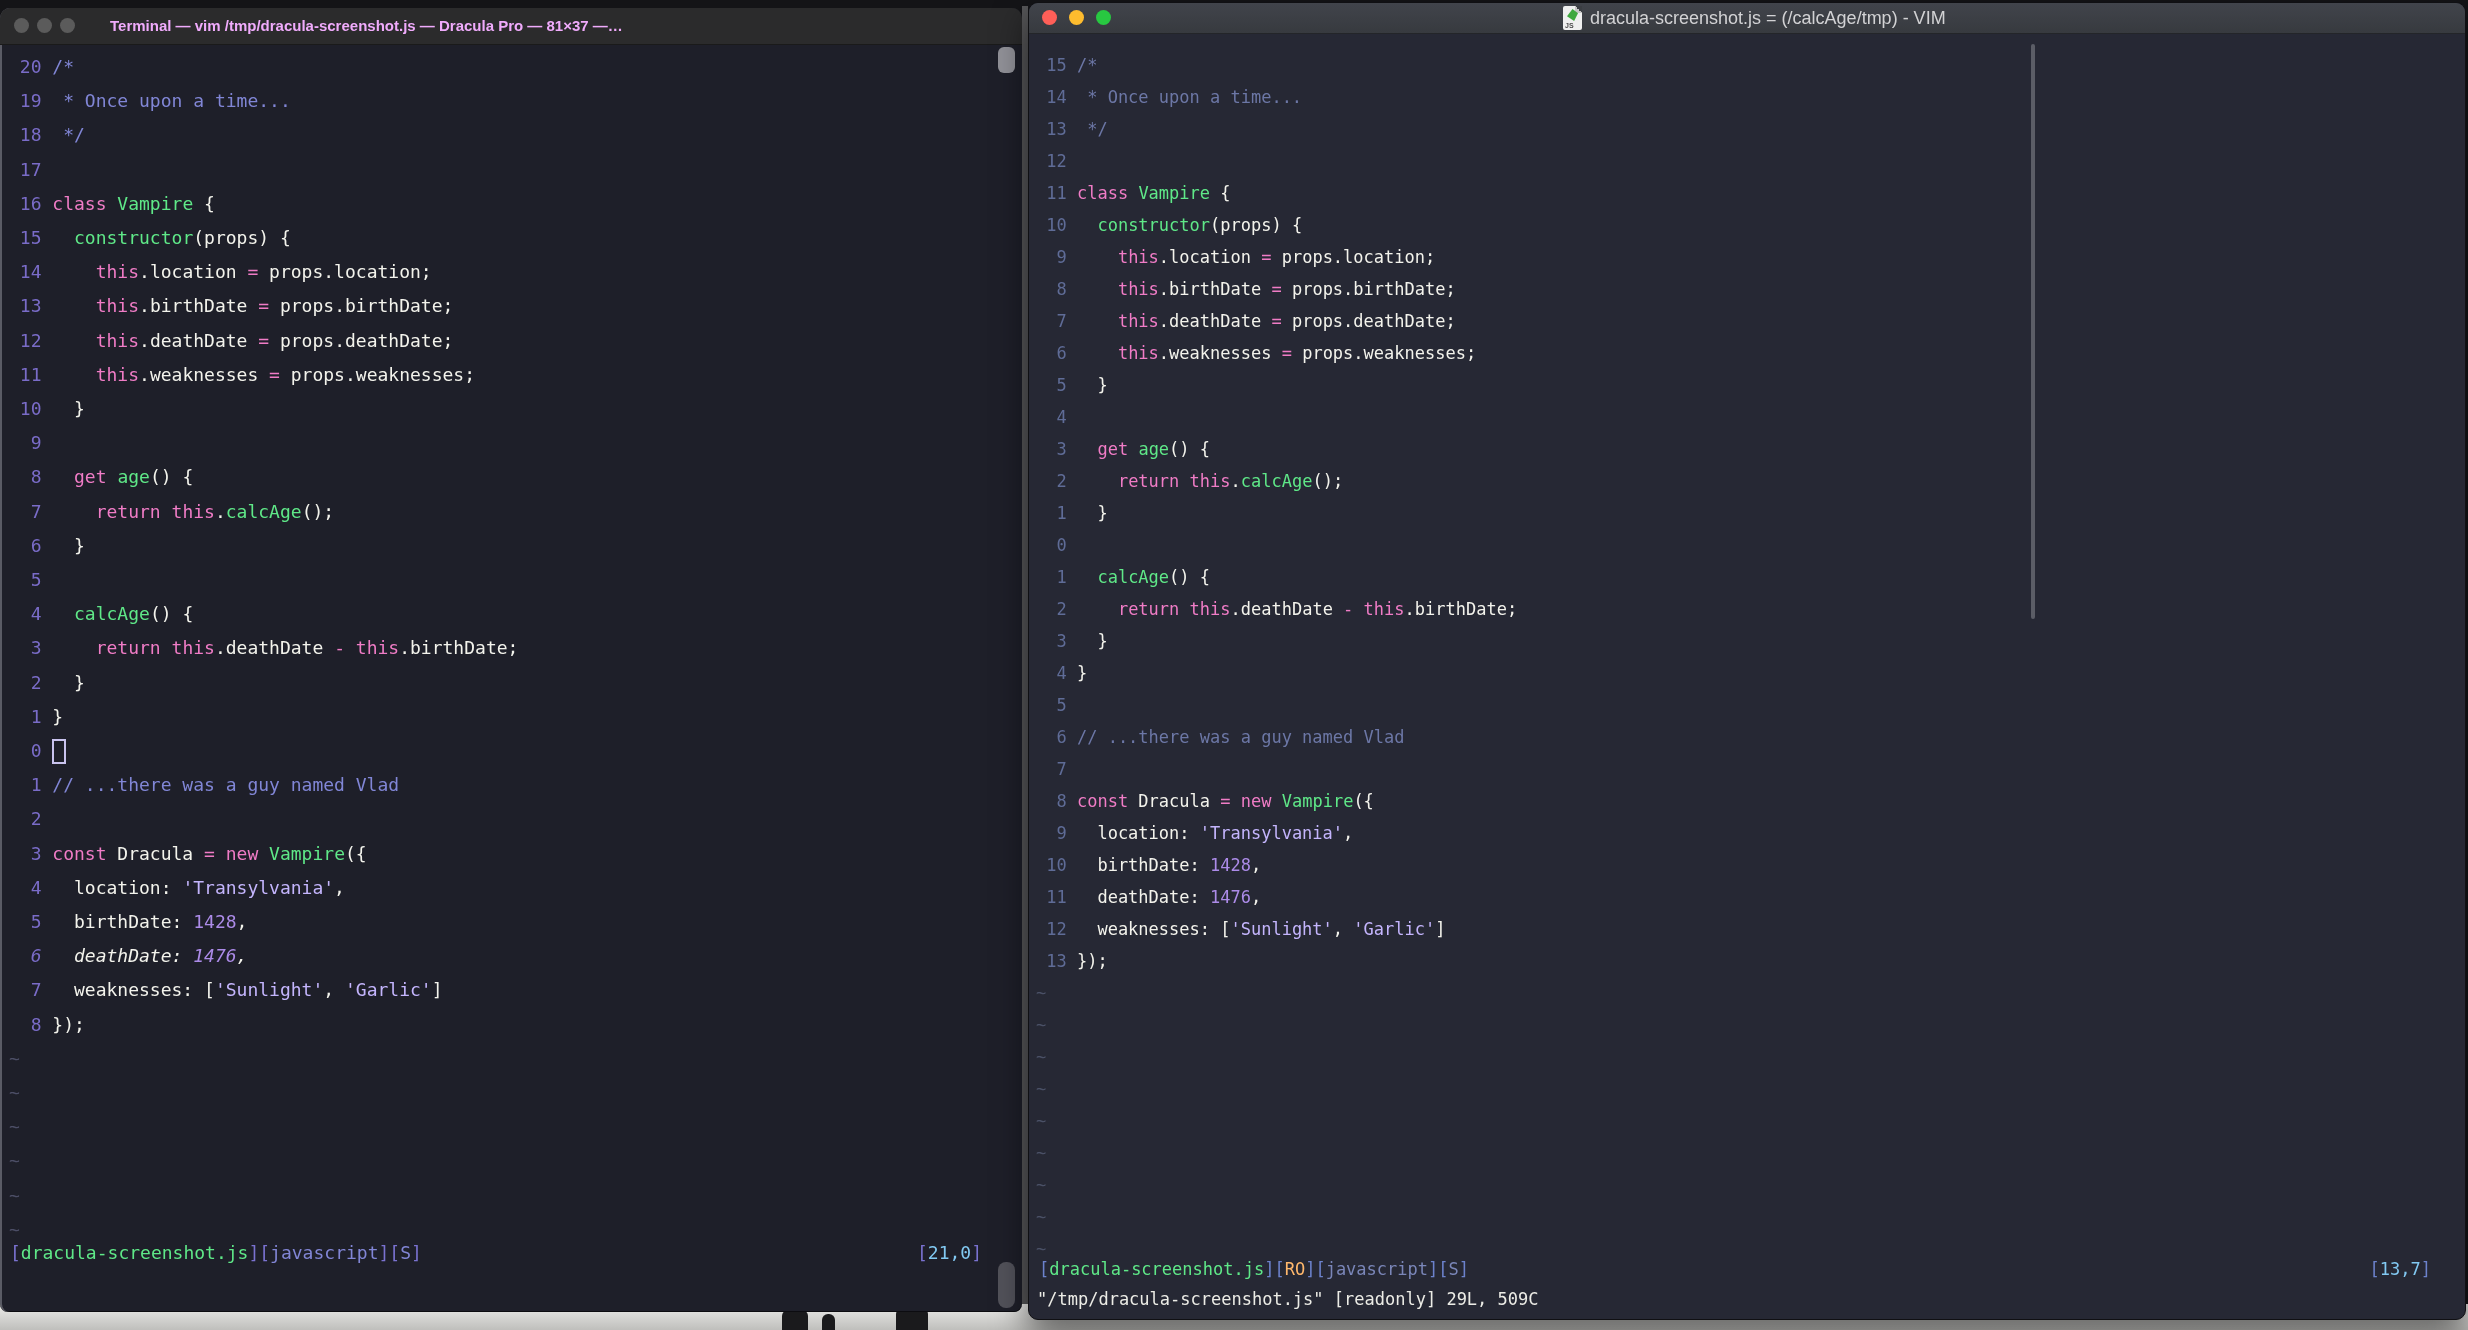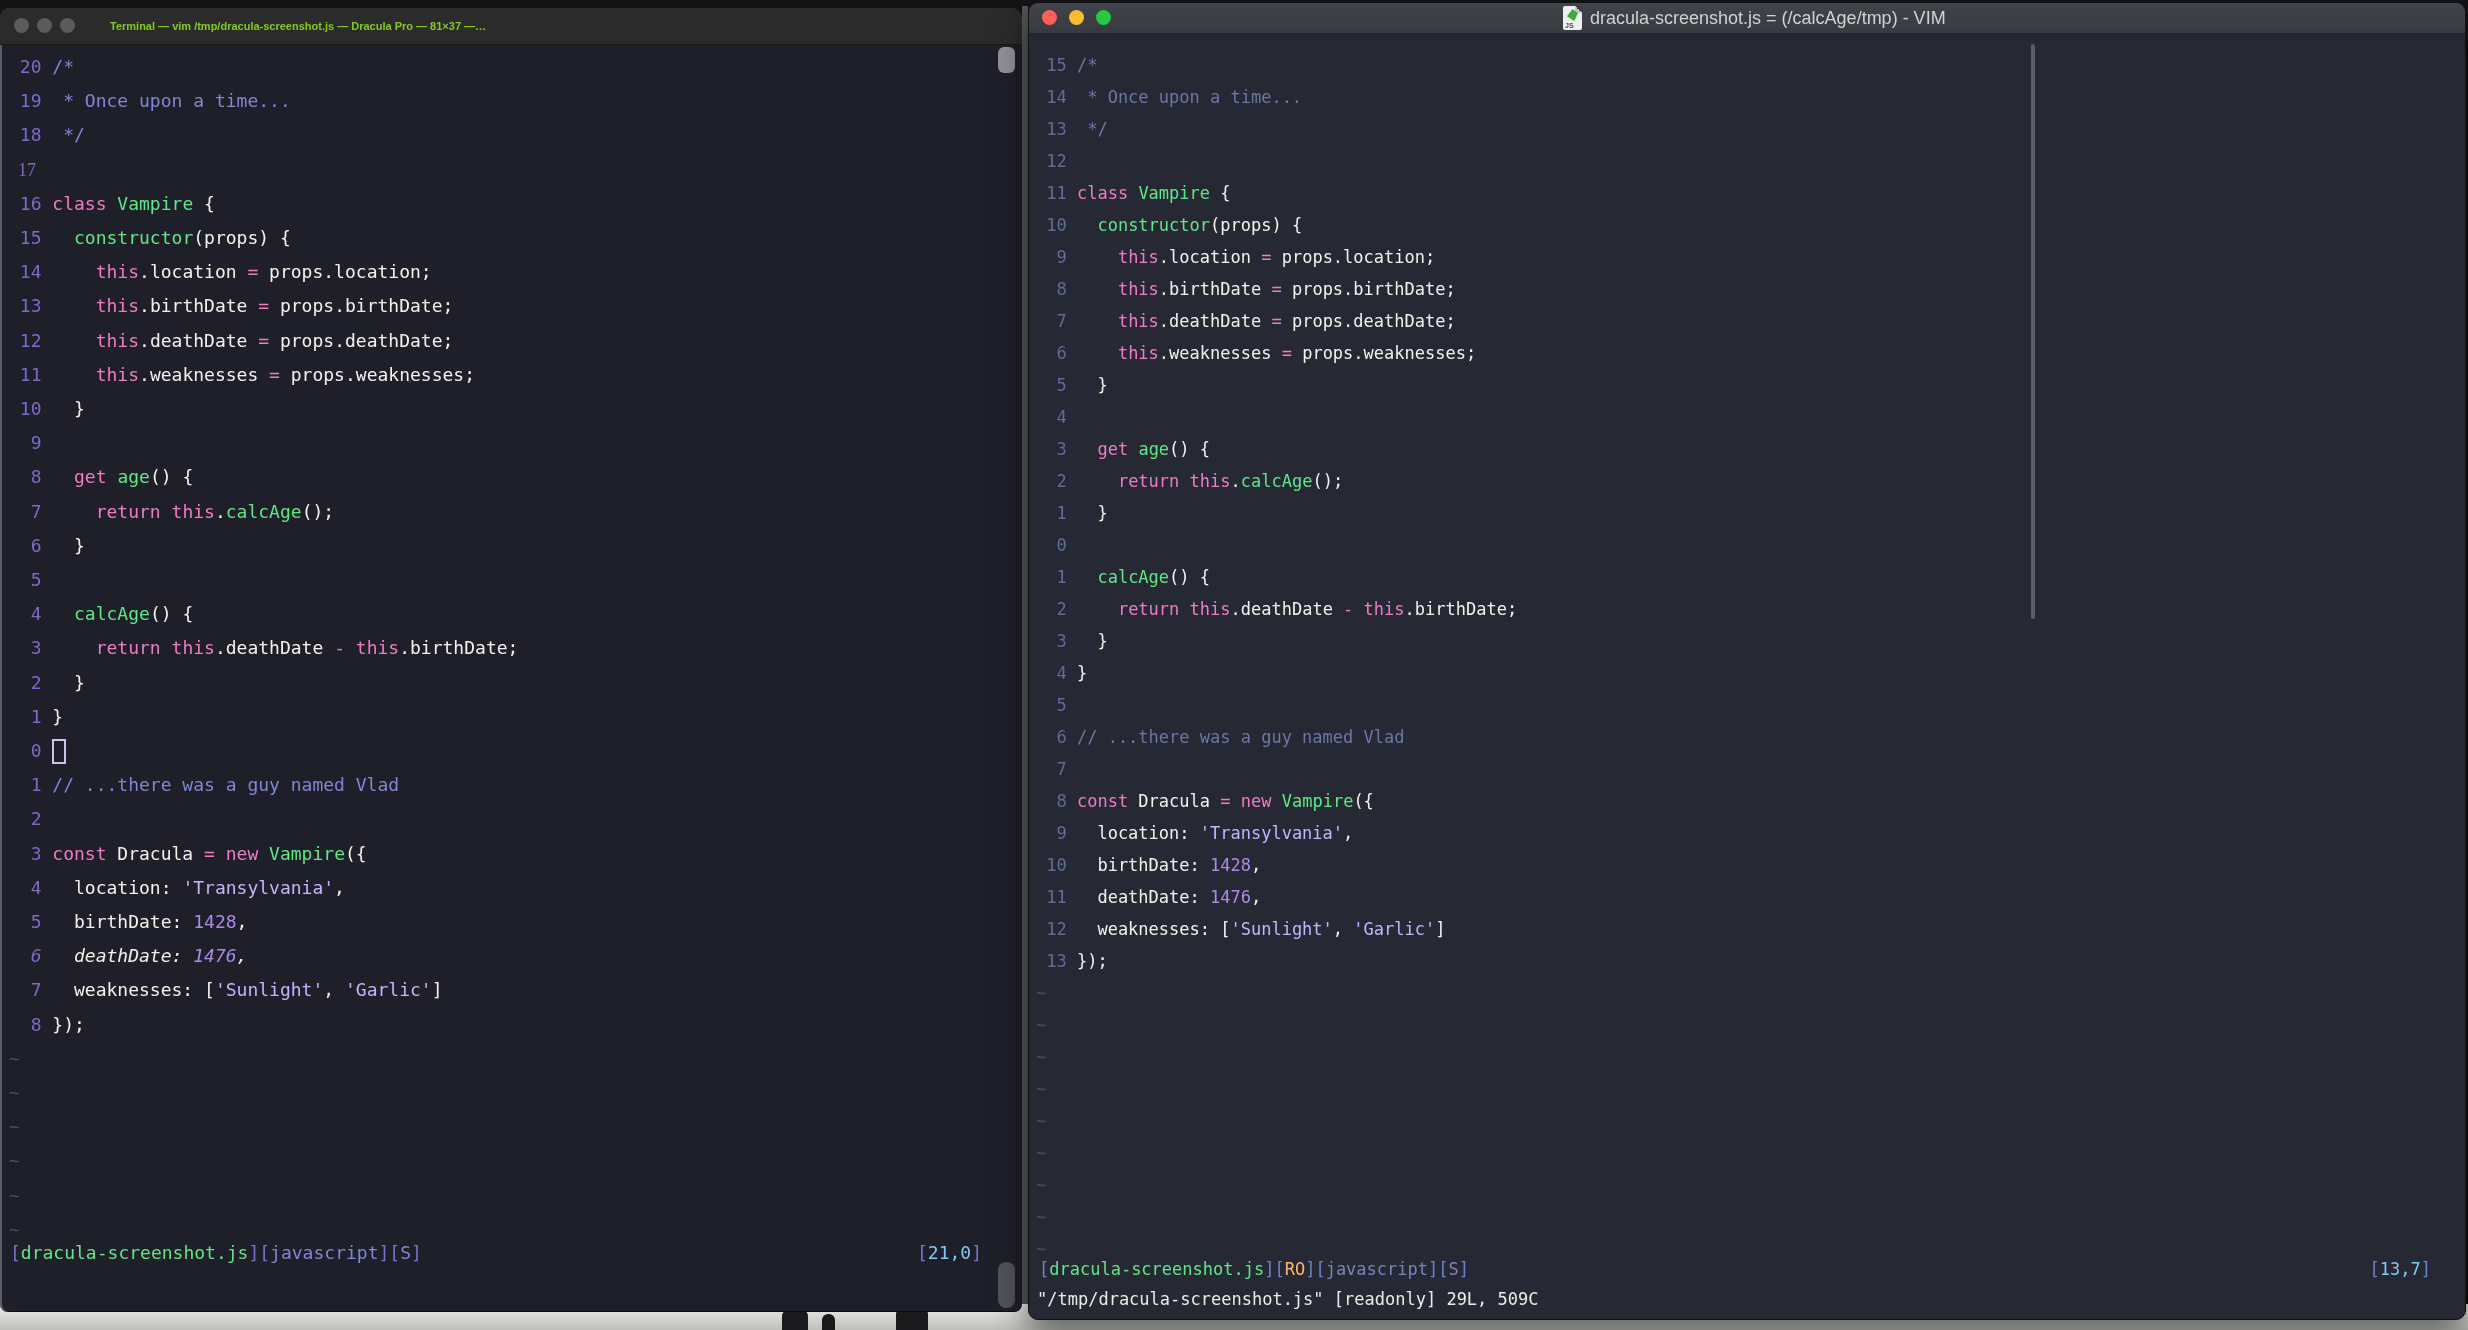--- a/index.html
+++ b/index.html
@@ -19,21 +19,21 @@
 
   
   .win-left{left:0;top:8px;width:1022px;height:1304px;background:#1E1F29;
             border-radius:10px 10px 8px 8px;
             box-shadow:inset 2px 0 0 rgba(190,190,200,.38), inset 0 -1px 0 rgba(0,0,0,.6)}
   .tb-left{position:absolute;left:0;top:0;width:100%;height:36px;background:#2B2B2C;
            border-radius:10px 10px 0 0;border-bottom:1px solid #1a1a1a}
   .tb-left .tl{background:#5B5B5B}
   .tl.l1{left:14px}.tl.l2{left:37px}.tl.l3{left:60px}
   .tb-title-left{position:absolute;left:110px;top:0;height:36px;line-height:36px;
-                 font-size:11px;font-weight:600;color:#84cc16;white-space:nowrap}
+                 font-size:15px;font-weight:600;color:#f0abfc;white-space:nowrap}
 
   
   .win-right{left:1028px;top:2px;width:1436px;height:1316px;background:#262834;
              border-radius:10px;border:1px solid #101013;
              box-shadow:0 14px 34px rgba(0,0,0,.55)}
   .tb-right{position:absolute;left:0;top:0;width:100%;height:30px;
             background:linear-gradient(#41444B,#373A3F);
             border-radius:9px 9px 0 0;border-bottom:1px solid #232529}
   .tb-right .tl{top:7px}
   .tl.r1{left:13px;background:#FF5F58}.tl.r2{left:40px;background:#FEBC2E}
@@ -102,21 +102,21 @@
     <span class="tl l1"></span>
     <span class="tl l2"></span>
     <span class="tl l3"></span>
     <span class="tb-title-left">Terminal — vim /tmp/dracula-screenshot.js — Dracula Pro — 81×37 —…</span>
   </div>
 
   <div class="buf" id="buf-left">
       <div class="row" style="top: 48px;"><span class="ln">20</span><span class="tok-c">/*</span></div>
       <div class="row" style="top: 82.2px;"><span class="ln">19</span><span class="tok-c"> * Once upon a time...</span></div>
       <div class="row" style="top: 116.4px;"><span class="ln">18</span><span class="tok-c"> */</span></div>
-      <div class="row" style="top: 150.6px; font-family: Liberation Serif, serif;"><span class="ln">17</span></div>
+      <div class="row" style="top: 150.6px;"><span class="ln">17</span></div>
       <div class="row" style="top: 184.8px;"><span class="ln">16</span><span class="tok-p">class</span><span class="tok-f"> </span><span class="tok-g">Vampire</span><span class="tok-f"> {</span></div>
       <div class="row" style="top: 219px;"><span class="ln">15</span><span class="tok-f">  </span><span class="tok-g">constructor</span><span class="tok-f">(props) {</span></div>
       <div class="row" style="top: 253.2px;"><span class="ln">14</span><span class="tok-f">    </span><span class="tok-p">this</span><span class="tok-f">.location </span><span class="tok-p">=</span><span class="tok-f"> props.location;</span></div>
       <div class="row" style="top: 287.4px;"><span class="ln">13</span><span class="tok-f">    </span><span class="tok-p">this</span><span class="tok-f">.birthDate </span><span class="tok-p">=</span><span class="tok-f"> props.birthDate;</span></div>
       <div class="row" style="top: 321.6px;"><span class="ln">12</span><span class="tok-f">    </span><span class="tok-p">this</span><span class="tok-f">.deathDate </span><span class="tok-p">=</span><span class="tok-f"> props.deathDate;</span></div>
       <div class="row" style="top: 355.8px;"><span class="ln">11</span><span class="tok-f">    </span><span class="tok-p">this</span><span class="tok-f">.weaknesses </span><span class="tok-p">=</span><span class="tok-f"> props.weaknesses;</span></div>
       <div class="row" style="top: 390px;"><span class="ln">10</span><span class="tok-f">  }</span></div>
       <div class="row" style="top: 424.2px;"><span class="ln">9</span></div>
       <div class="row" style="top: 458.4px;"><span class="ln">8</span><span class="tok-f">  </span><span class="tok-p">get</span><span class="tok-f"> </span><span class="tok-g">age</span><span class="tok-f">() {</span></div>
       <div class="row" style="top: 492.6px;"><span class="ln">7</span><span class="tok-f">    </span><span class="tok-p">return</span><span class="tok-f"> </span><span class="tok-p">this</span><span class="tok-f">.</span><span class="tok-g">calcAge</span><span class="tok-f">();</span></div>

